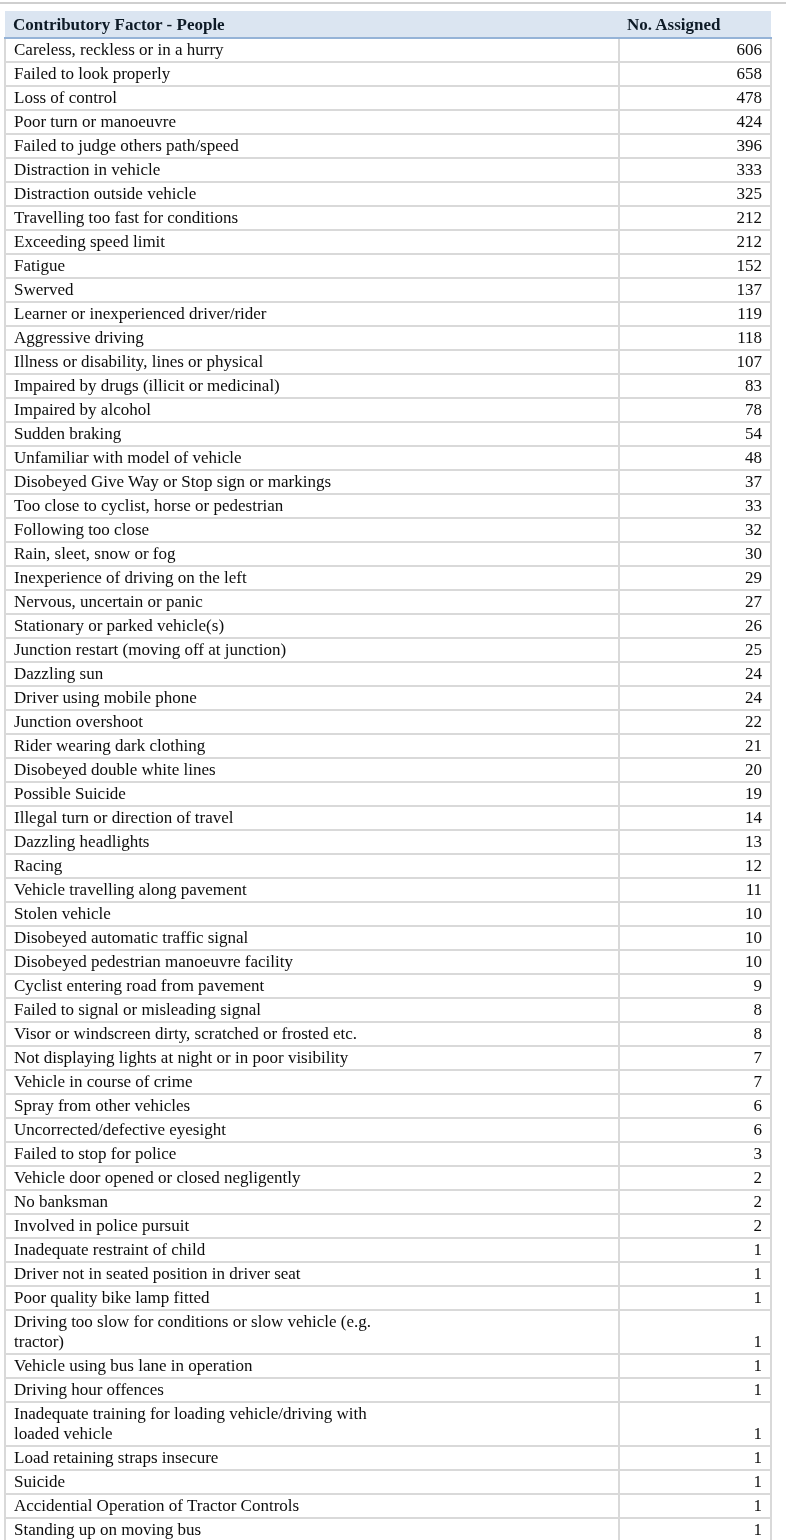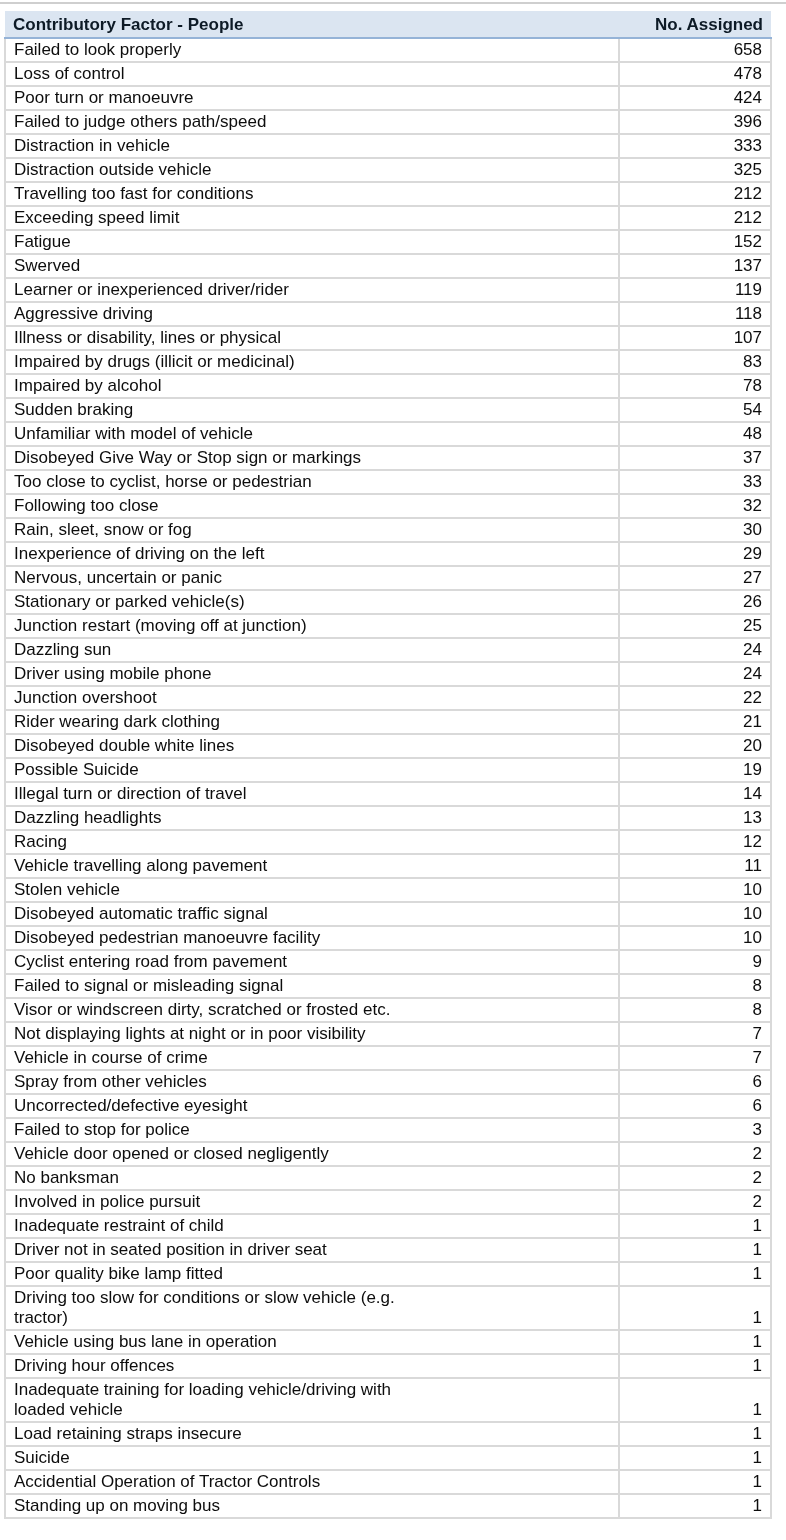--- a/index.html
+++ b/index.html
@@ -1,21 +1,21 @@
 <!DOCTYPE html>
 <html><head>
 <meta charset="utf-8">
 <style>
   html, body { margin: 0; padding: 0; background: #ffffff; }
   .page {
     width: 786px;
     height: 1540px;
     overflow: hidden;
     background: #ffffff;
-    font-family: Liberation Sans, sans-serif;
+    font-family: Liberation Serif, serif;
   }
   .top-rule {
     height: 2px;
     background: #cfcfcf;
     margin-top: 2px;
   }
   table.cf-table {
     border-collapse: collapse;
     table-layout: fixed;
     width: 766px;
@@ -30,21 +30,21 @@
     font-weight: bold;
     text-align: left;
     padding: 3px 8px 2px 8px;
     border: none;
     border-bottom: 2px solid #95b3d7;
     line-height: 21px;
     color: #0d1a26;
     overflow: hidden;
     white-space: nowrap;
   }
-  th.num { text-align: right; }
+  th.num { }
   td {
     border: 2px solid #d9d9d9;
     border-top: none;
     padding: 1px 8px;
     line-height: 20px;
     vertical-align: bottom;
     overflow: hidden;
   }
   td.factor { white-space: pre-line; text-align: left; }
   td.num { text-align: right; }
@@ -60,20 +60,24 @@
       <col class="c-factor">
       <col class="c-count">
     </colgroup>
     <thead>
       <tr>
         <th>Contributory Factor - People</th>
         <th class="num">No. Assigned</th>
       </tr>
     </thead>
     <tbody id="table-body">
+    <tr>
+      <td class="factor">Careless, reckless or in a hurry</td>
+      <td class="num">606</td>
+    </tr>
 
     <tr>
       <td class="factor">Failed to look properly</td>
       <td class="num">658</td>
     </tr>
 
     <tr>
       <td class="factor">Loss of control</td>
       <td class="num">478</td>
     </tr>

